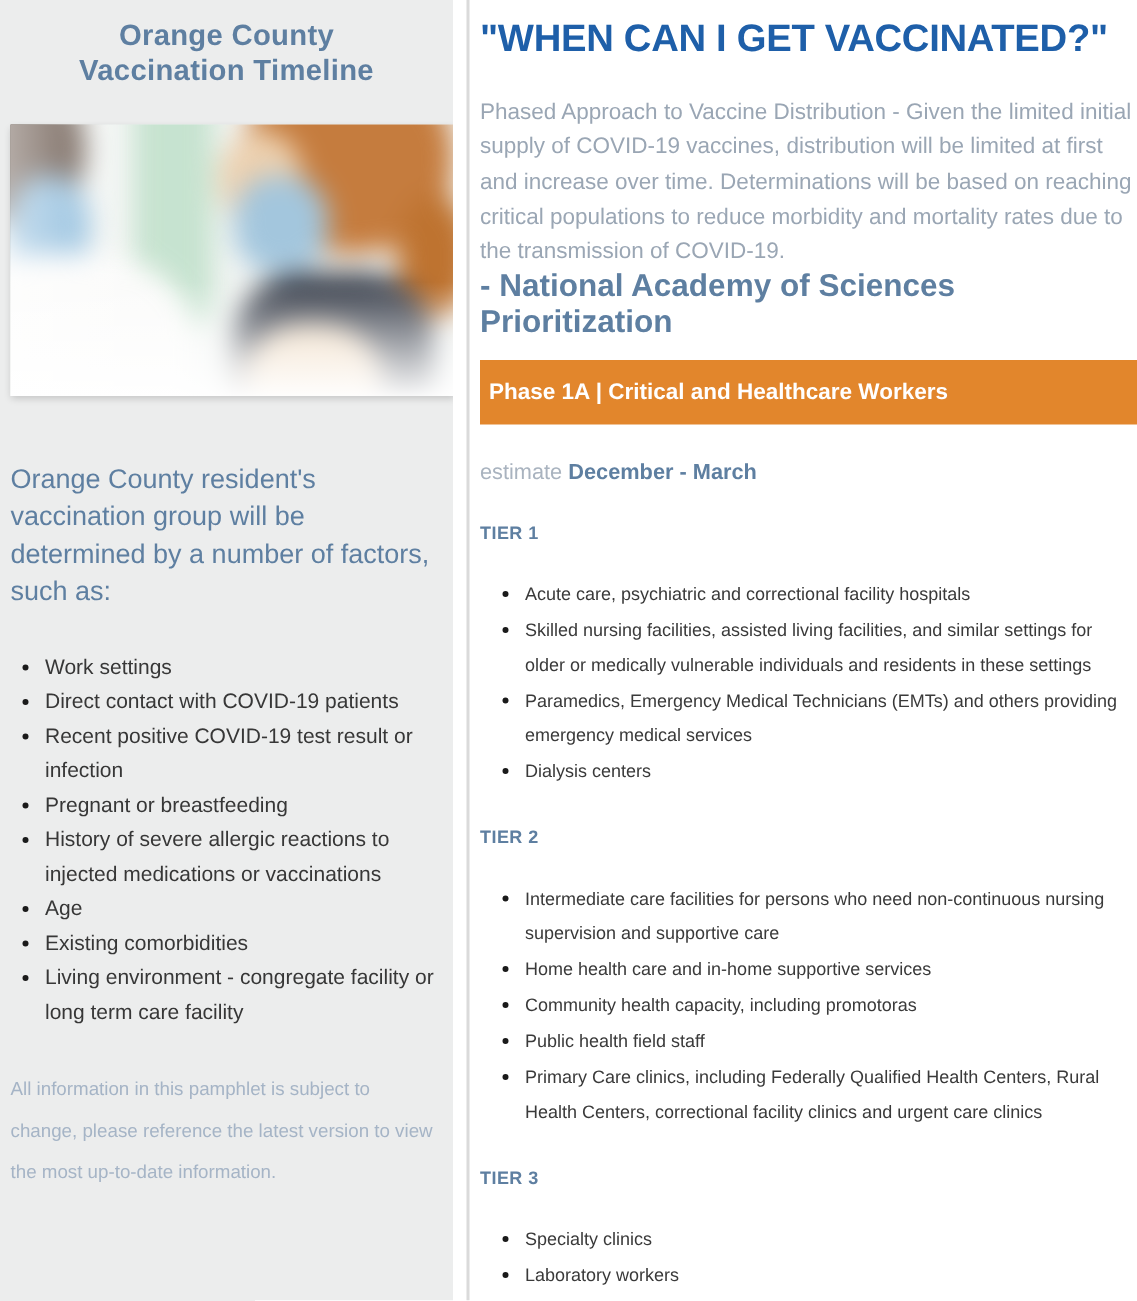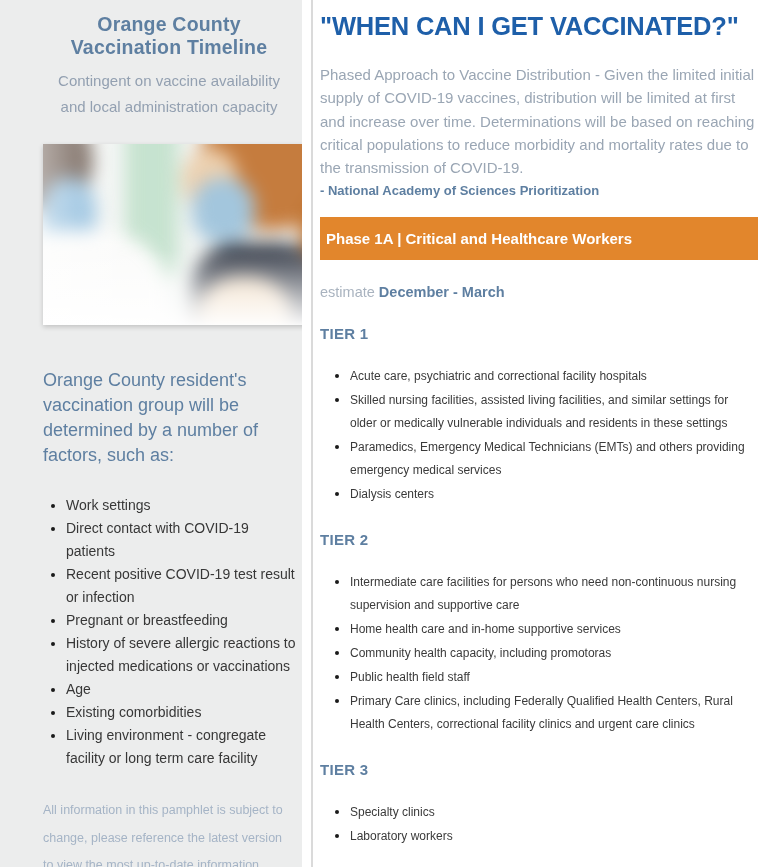--- a/index.html
+++ b/index.html
@@ -8,21 +8,21 @@
     width: 758px; height: 867px; overflow: hidden;
     background: #ffffff;
     font-family: "Liberation Sans", "DejaVu Sans", sans-serif;
     -webkit-font-smoothing: antialiased;
   }
   .page { display: flex; height: 867px; }
 
   
   .sidebar {
     flex: 0 0 302px; width: 302px; height: 867px;
-    background: #ECEDED; position: relative; overflow: hidden; padding-left: 36px;
+    background: #ECEDED; position: relative; overflow: hidden;
   }
   .sb-title {
     margin: 13px auto 0; width: 240px;
     font-size: 19.5px; font-weight: bold; color: #5E7FA1;
     text-align: center; line-height: 23px; letter-spacing: 0.2px;
   }
   .sb-subtitle {
     margin: 9px 10px 0; font-size: 15px; color: #93A0B1;
     text-align: center; line-height: 26px;
   }
@@ -84,49 +84,48 @@
   .main-title {
     margin: 12px 0 0;
     font-size: 25.5px; font-weight: bold; color: #1E5FA9; letter-spacing: -0.2px;
   }
   .intro {
     margin: 22px 0 0; max-width: 437px;
     font-size: 15px; color: #9AA6B4; line-height: 23.3px;
   }
   .attribution {
     max-width: 437px;
-    font-size: 13px; font-weight: bold; color: #5E7FA1; line-height: 23.3px;
+    font-size: 21px; font-weight: bold; color: #5E7FA1; line-height: 23.3px;
   }
   .banner {
     margin-top: 14px; height: 43px;
     background: #E2862C; color: #ffffff;
     font-size: 15px; font-weight: bold;
     display: flex; align-items: center; padding-left: 6px;
   }
   .estimate { margin-top: 24px; font-size: 14.5px; }
   .estimate .est-label { color: #A9B3BF; }
   .estimate .est-value { color: #5E7FA1; font-weight: bold; }
   .tier-heading {
     margin: 25px 0 0;
-    font-size: 15px; font-weight: bold; color: #5E7FA1; letter-spacing: 0.3px;
+    font-size: 12px; font-weight: bold; color: #5E7FA1; letter-spacing: 0.3px;
   }
   .tier-list {
     margin: 22px 0 0; padding-left: 30px; max-width: 430px;
     font-size: 12px; color: #3A3A3A; line-height: 23px;
   }
   .tier-list li::marker { color: #1a1a1a; font-size: 13px; }
 </style>
 </head>
 <body>
 
 <div class="page">
 
   <aside class="sidebar">
     <h1 class="sb-title">Orange County Vaccination Timeline</h1>
-    <p class="sb-subtitle">Contingent on vaccine availability and local administration capacity</p>
 
 
     <div class="photo">
       <div class="blur">
         <div class="ph-band"></div>
         <div class="ph-head-l"></div>
         <div class="ph-mask-l"></div>
         <div class="ph-gown"></div>
         <div class="ph-hair"></div>
         <div class="ph-pony"></div>

